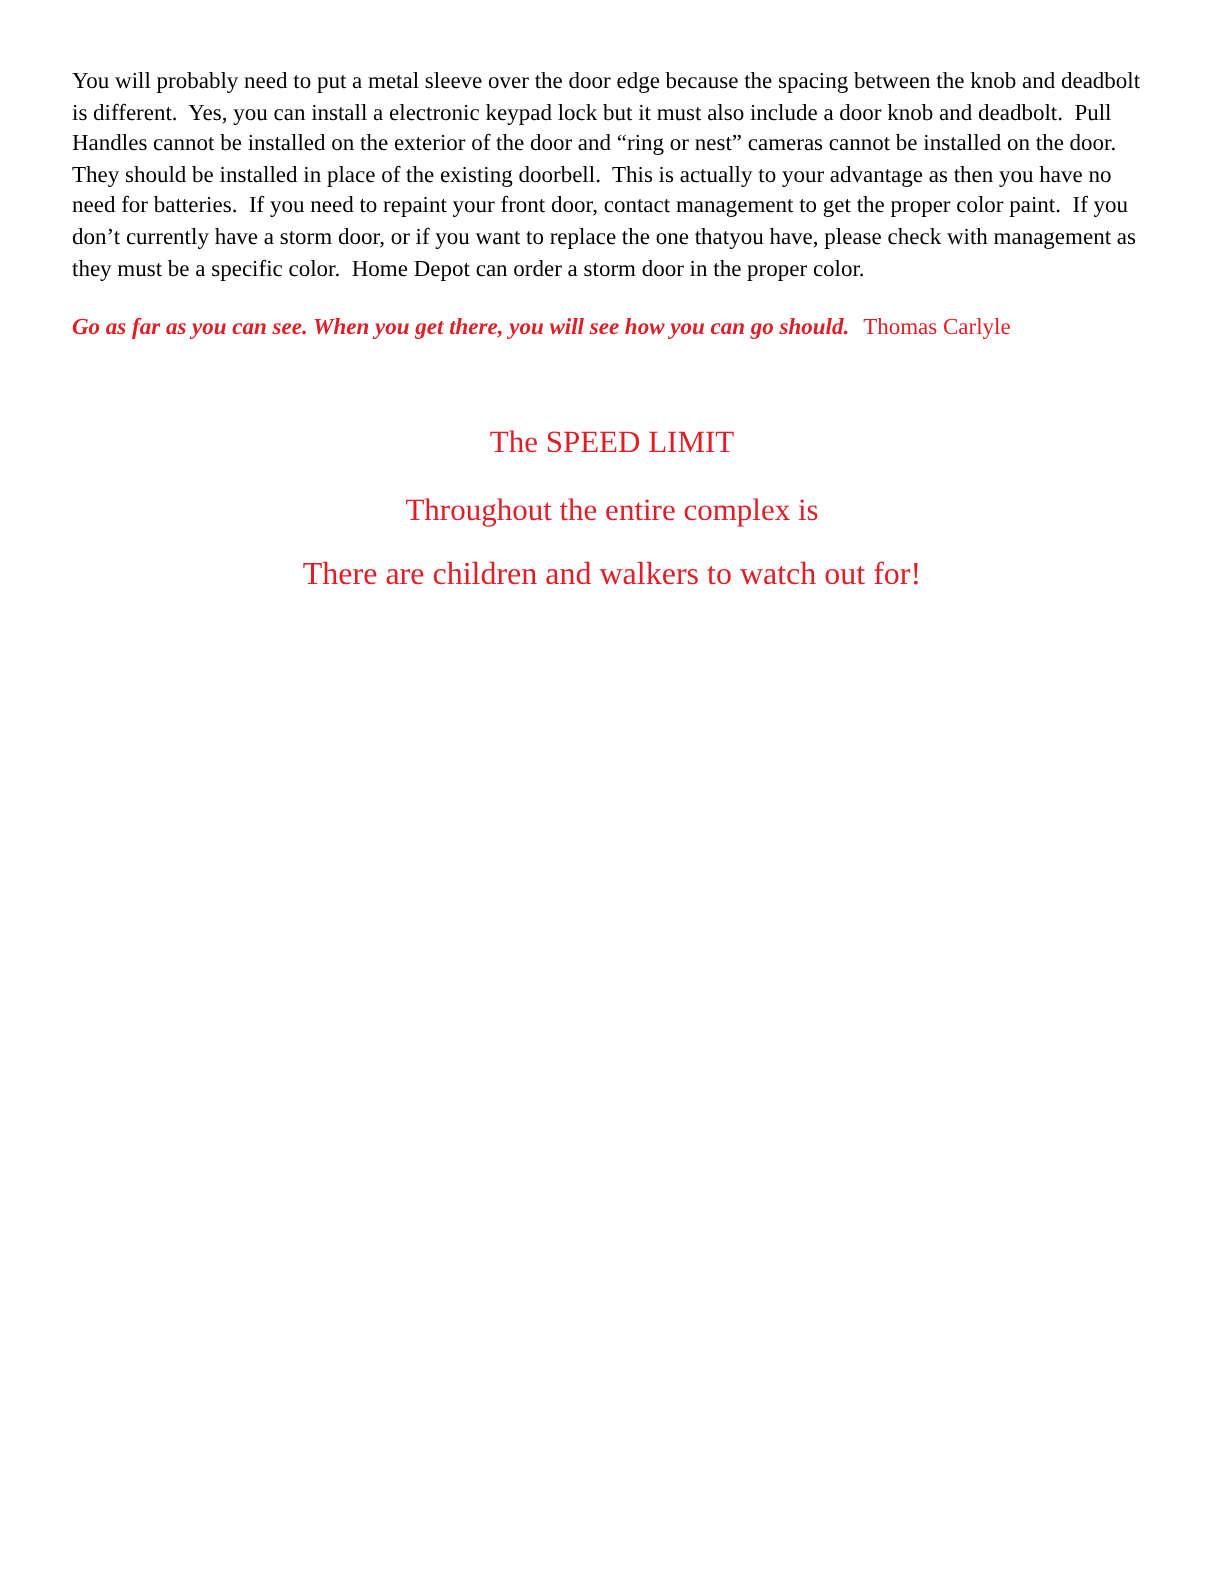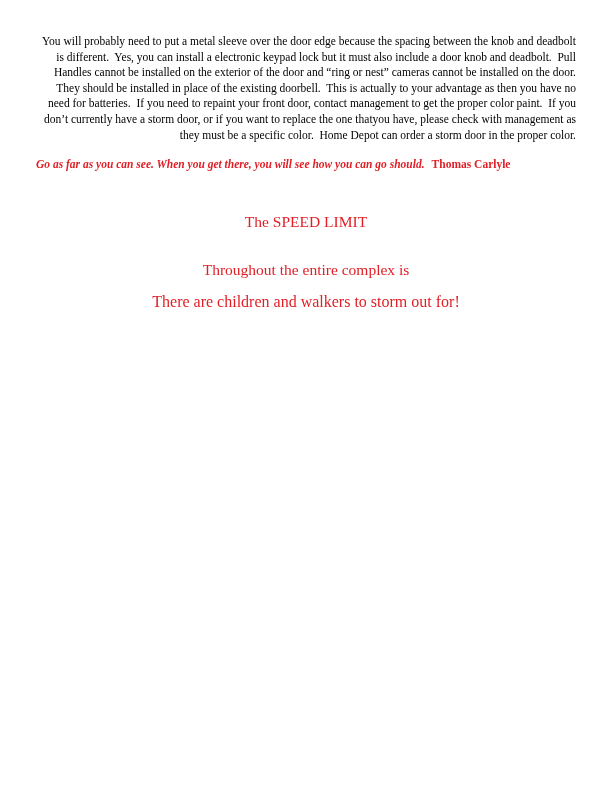--- a/index.html
+++ b/index.html
@@ -16,49 +16,49 @@
     overflow: hidden;
     box-sizing: border-box;
   }
   .body-paragraph {
     margin: 34px 36px 0 36px;
     width: 540px;
     font-size: 11.5px;
     line-height: 15.6px;
     color: #000000;
     white-space: pre-wrap;
-    text-align: right;
+    text-align: left;
   }
   .quote-line {
     margin: 14px 36px 0 36px;
     width: 540px;
     font-size: 11.5px;
     line-height: 15px;
     color: #e11e25;
   }
   .quote-text {
     font-weight: bold;
     font-style: italic;
   }
   .quote-attr {
     margin-left: 7px;
-    font-weight: bold;
+    font-weight: normal;
     font-style: normal;
   }
   .notice-line {
     text-align: center;
     color: #e11e25;
   }
   .notice-line-1 {
     margin-top: 41px;
     font-size: 15.5px;
     line-height: 17px;
   }
   .notice-line-2 {
-    margin-top: 31px;
+    margin-top: 17px;
     font-size: 15.5px;
     line-height: 17px;
   }
   .notice-line-3 {
     margin-top: 13px;
     font-size: 25px;
     line-height: 28px;
   }
   .notice-line-4 {
     margin-top: 15px;
@@ -73,15 +73,15 @@
 
   <div class="body-paragraph">You will probably need to put a metal sleeve over the door edge because the spacing between the knob and deadbolt is different.  Yes, you can install a electronic keypad lock but it must also include a door knob and deadbolt.  Pull Handles cannot be installed on the exterior of the door and “ring or nest” cameras cannot be installed on the door.  They should be installed in place of the existing doorbell.  This is actually to your advantage as then you have no need for batteries.  If you need to repaint your front door, contact management to get the proper color paint.  If you don’t currently have a storm door, or if you want to replace the one thatyou have, please check with management as they must be a specific color.  Home Depot can order a storm door in the proper color.</div>
 
   <div class="quote-line"><span class="quote-text">Go as far as you can see.  When you get there, you will see how you can go should.</span><span class="quote-attr">Thomas Carlyle</span></div>
 
   <div class="notice-line notice-line-1">The SPEED LIMIT</div>
 
   <div class="notice-line notice-line-2">Throughout the entire complex is</div>
 
 
-  <div class="notice-line notice-line-4">There are children and walkers to storm out for!</div>
+  <div class="notice-line notice-line-4">There are children and walkers to watch out for!</div>
 
 </div>
 
 </body></html>

